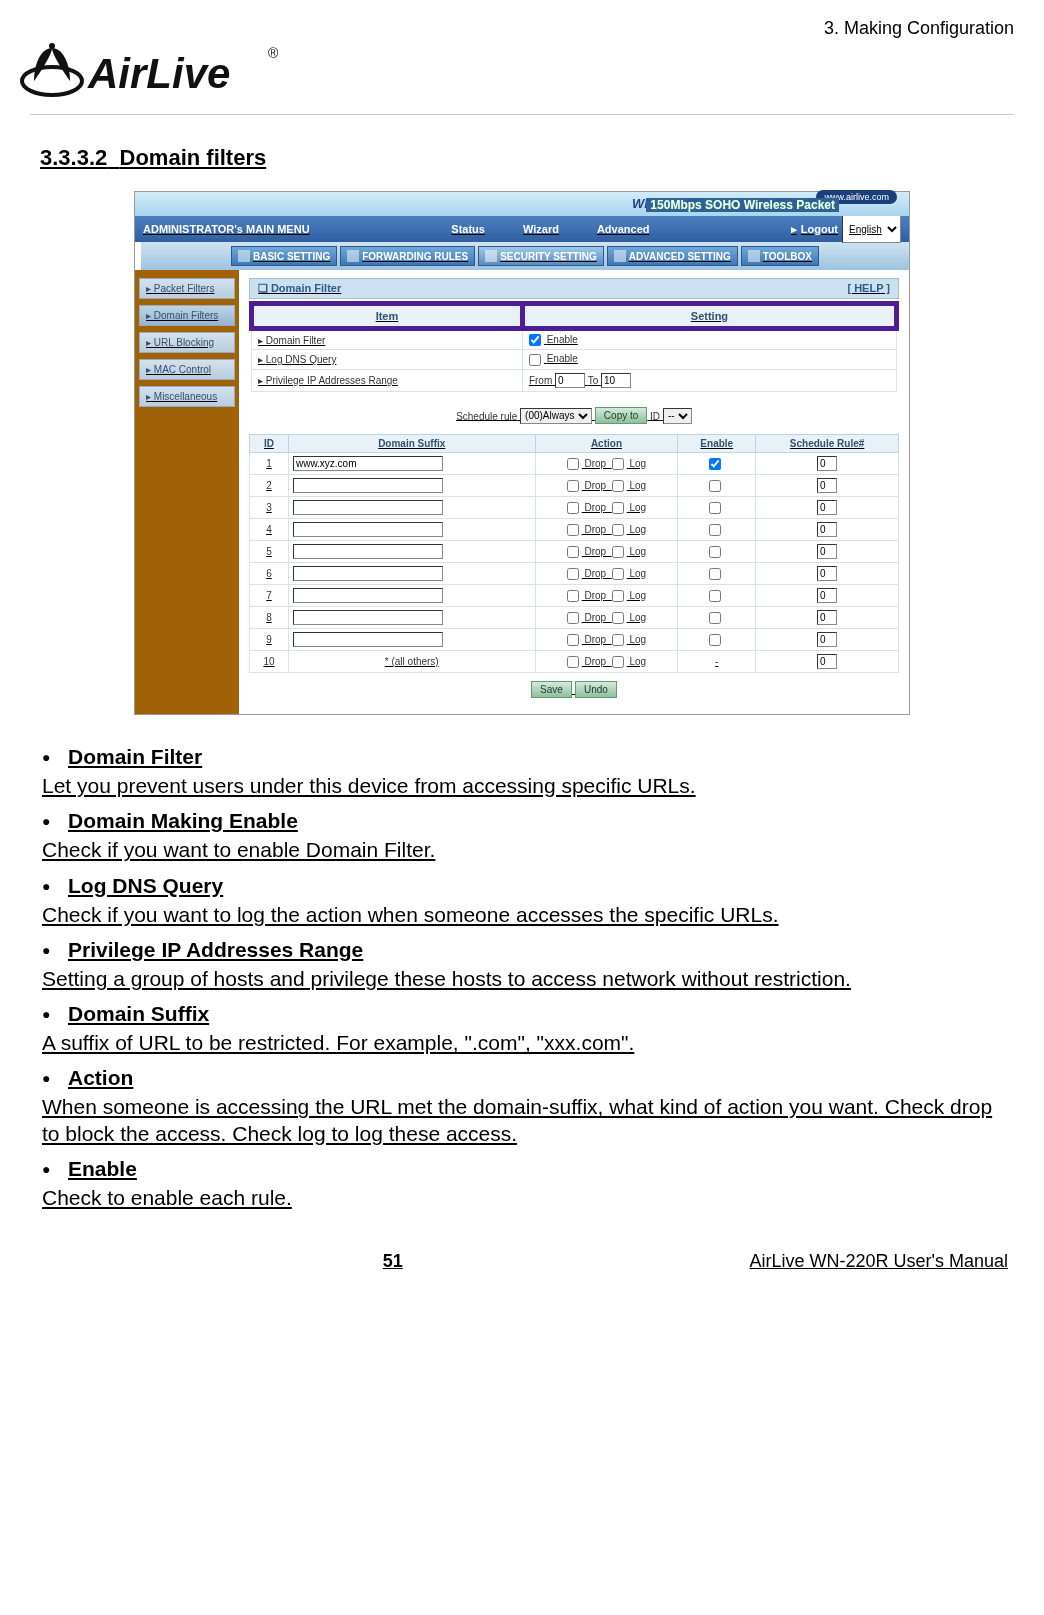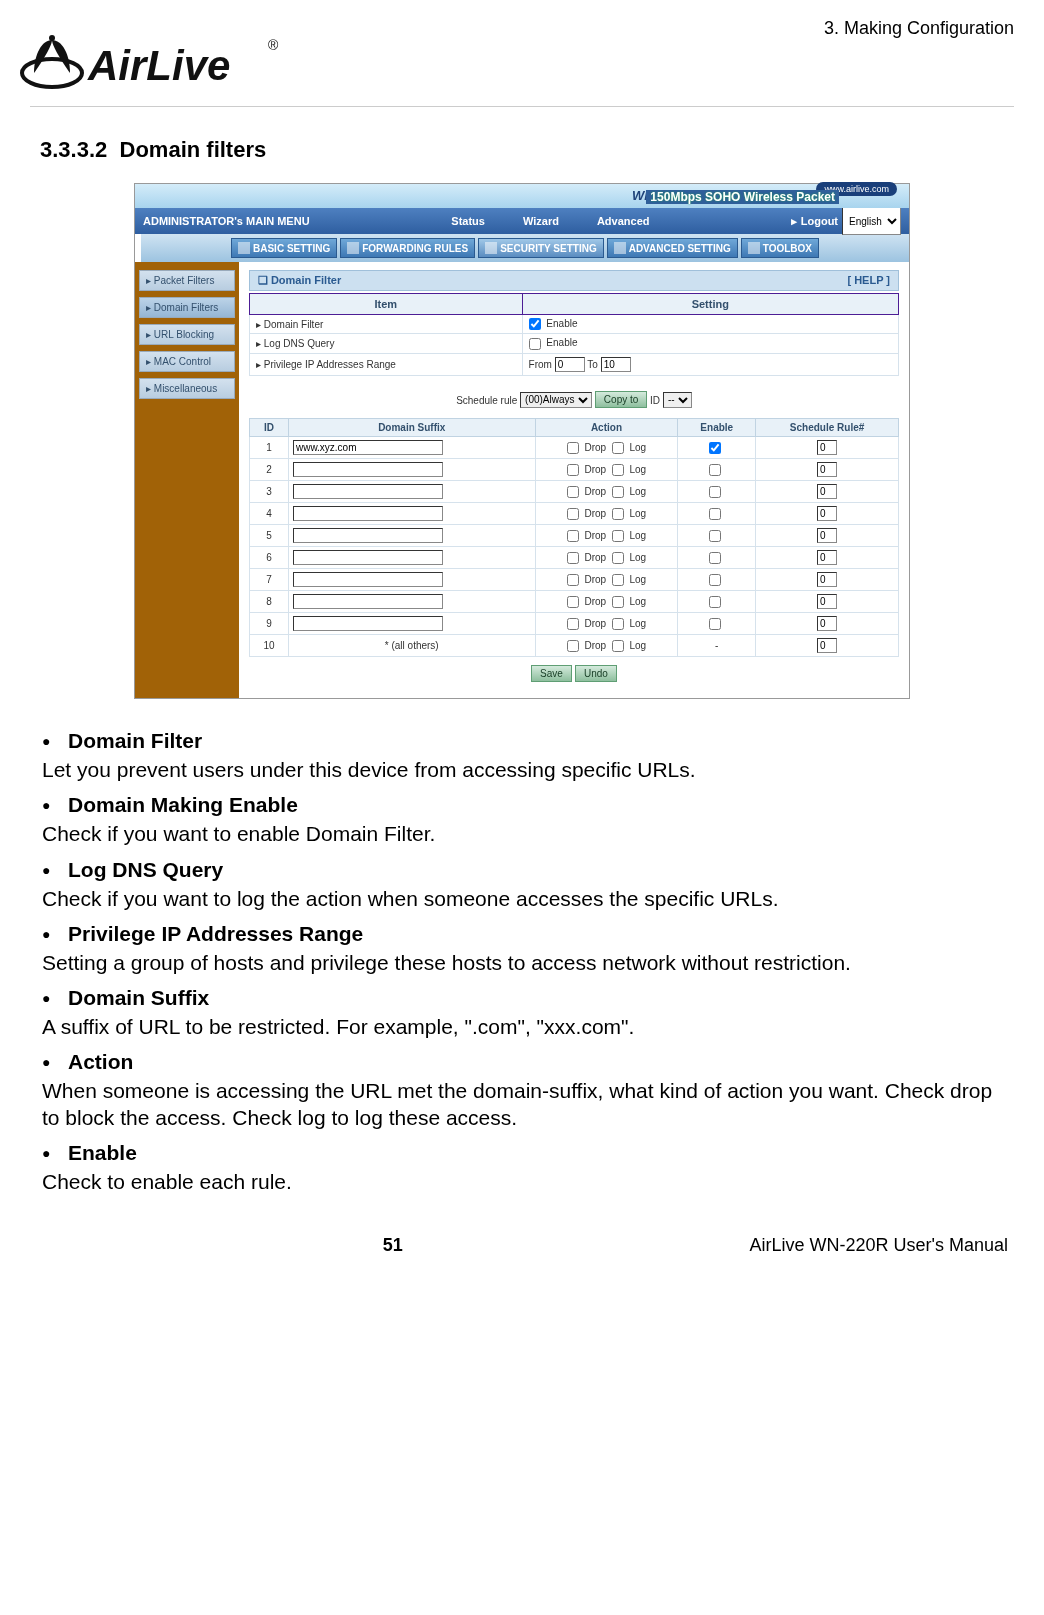--- a/index.html
+++ b/index.html
@@ -6,21 +6,22 @@
   body {
     margin: 0;
     padding: 0;
     font-family: Arial, Helvetica, sans-serif;
     background: #fff;
     color: #000;
     width: 1044px;
   }
   .page {
     position: relative;
-    padding: 20px 30px 40px 30px;
+    padding: 28px 30px 40px 30px;
+    text-decoration: underline;
   }
   .top-right {
     position: absolute;
     top: 18px;
     right: 30px;
     font-size: 18px;
   }
   .logo {
     margin-top: 8px;
     margin-left: -10px;
@@ -156,21 +157,21 @@
     border: 1px solid #a0c0da;
   }
   .df-header .help { color: #2a5a90; }
   table.cfg {
     width: 100%;
     border-collapse: collapse;
     margin-top: 2px;
   }
   table.cfg th {
     background: #e8f1f8;
-    border: 1px solid #4c1d95;
+    border: 5px solid #4c1d95;
     padding: 4px;
     font-size: 11px;
     color: #33506d;
   }
   table.cfg td {
     border: 1px solid #d6e2ec;
     padding: 3px 6px;
     font-size: 10px;
   }
   .cb { vertical-align: middle; margin: 0 3px 0 0; width: 12px; height: 12px; }

